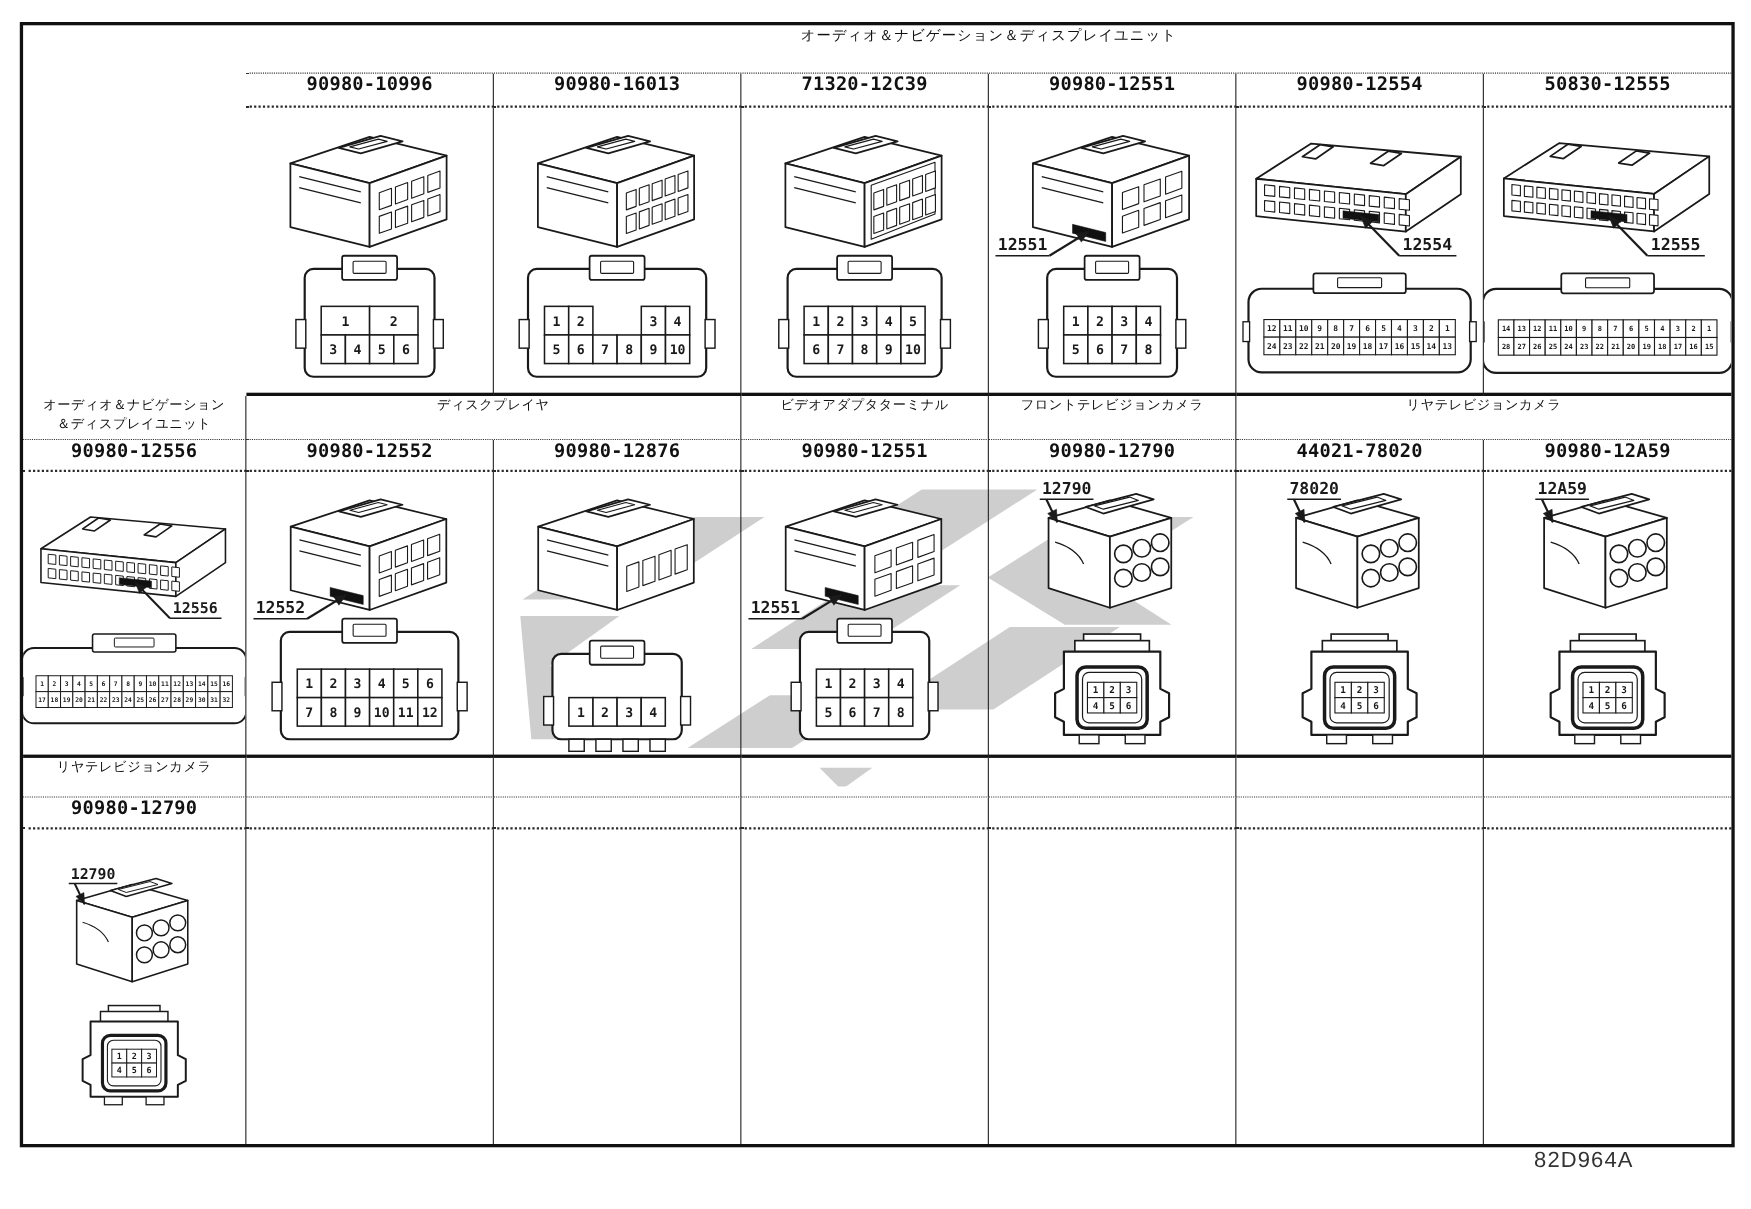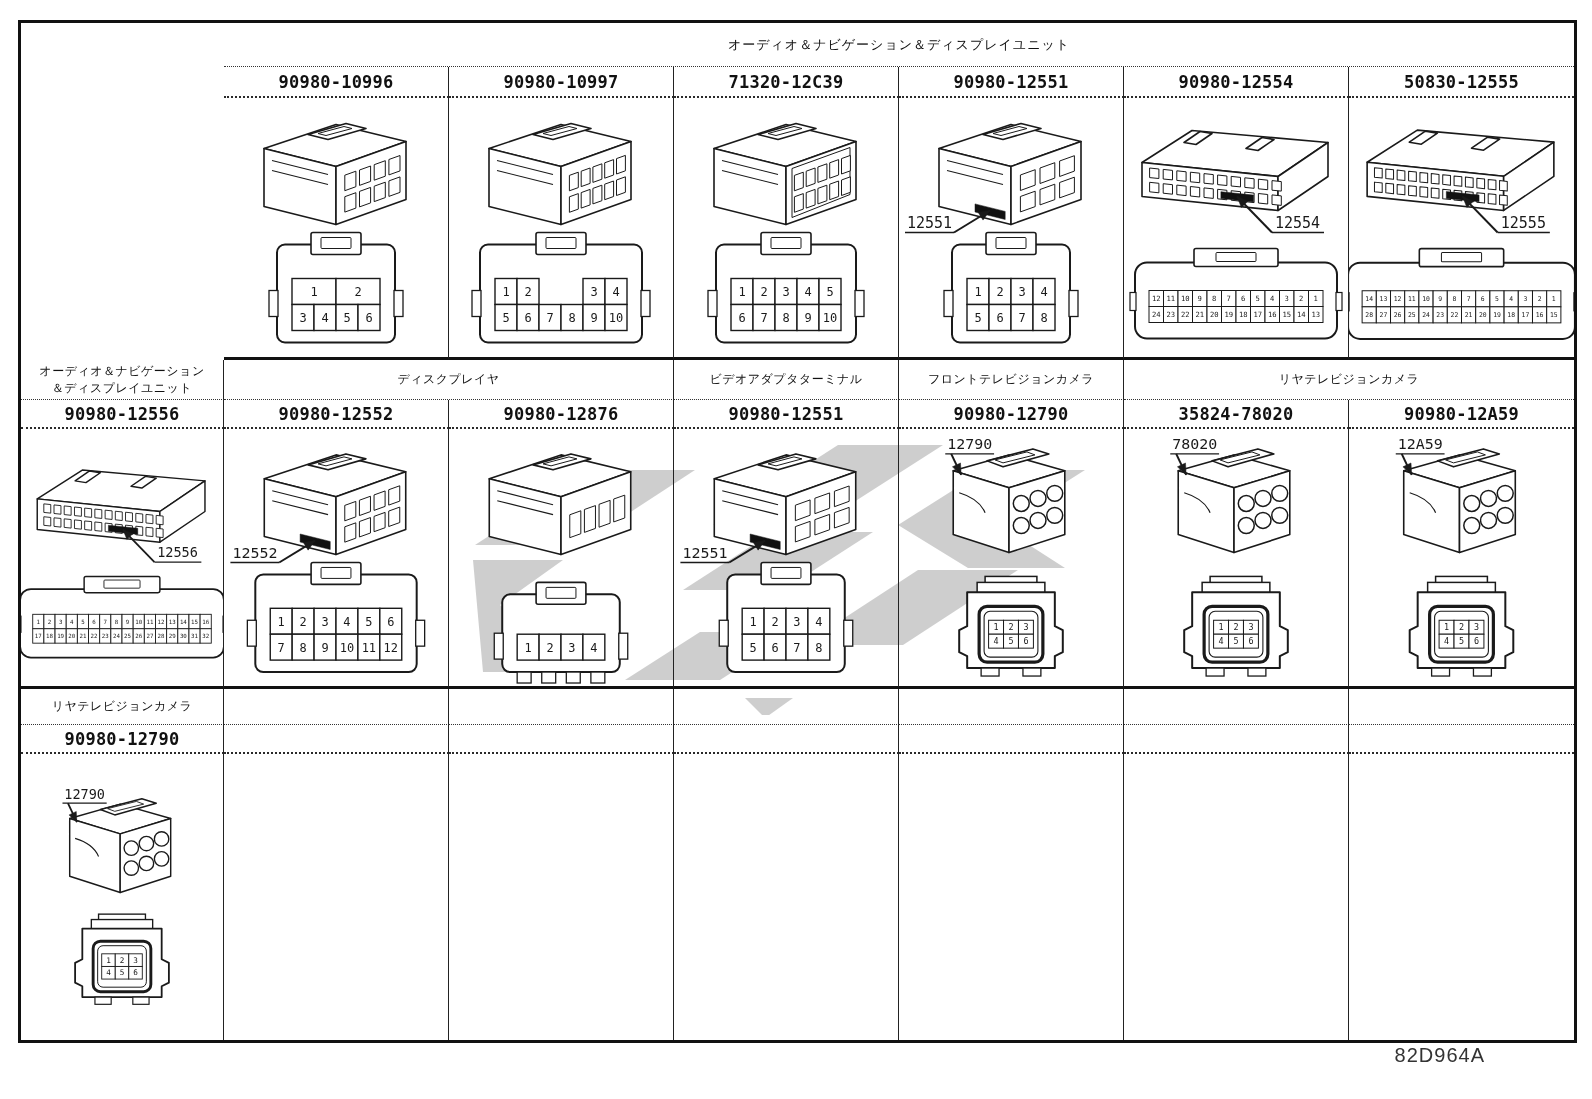--- a/index.html
+++ b/index.html
@@ -4,32 +4,32 @@
 <style>
   html,body{margin:0;padding:0;background:#e8e8e8;}
   .stage{position:relative;width:1592px;height:1099px;background:#ffffff;
          font-family:"Liberation Sans",sans-serif;color:#111;overflow:hidden;}
   .wm{position:absolute;left:445px;top:430px;z-index:1;}
   .grid{position:absolute;left:18px;top:20px;display:grid;
         grid-template-columns:203px repeat(6,225px);
         grid-template-rows:44px 31px 262px 40px 29px 260px 36px 29px 286px;
         border:3px solid #111;z-index:2;}
   .cell{border-right:1.5px solid #222;border-bottom:1.5px solid #222;position:relative;
-        display:flex;align-items:center;justify-content:center;box-sizing:border-box;
+        display:flex;align-items:flex-start;justify-content:center;box-sizing:border-box;
         background:transparent;overflow:hidden;}
   .lastcol{border-right:none;}
   .dotted-b{border-bottom:1.5px dotted #333;}
   .pn-b{border-bottom:2px dotted #2a2a2a;}
   .thick-b{border-bottom:3px solid #111;}
   .nob{border-bottom:none;}
   .banner{font-size:13px;letter-spacing:1px;}
   .pn{font-family:"DejaVu Sans Mono",monospace;font-weight:bold;font-size:17px;letter-spacing:.2px;}
   .biglabel{font-size:21px;letter-spacing:3px;}
   .subhead{font-size:12px;text-align:center;line-height:1.4;letter-spacing:.5px;}
-  .drawcell{padding:0;}
+  .drawcell{padding:0;font-weight:bold;}
   .drawcell svg{display:block;width:100%;height:100%;}
   .doccode{position:absolute;left:1330px;top:1044px;width:155px;text-align:right;
            font-size:20px;color:#333;z-index:3;letter-spacing:1px;}
 </style>
 </head>
 <body>
 
 <div class="stage">
 
   <svg class="wm" width="690" height="285" viewBox="0 0 690 285">
@@ -45,21 +45,21 @@
     </g>
   </svg>
 
   <div class="grid">
 
     <div class="cell dotted-b lastcol banner" style="grid-area:1/2/2/8">
       <span>オーディオ＆ナビゲーション＆ディスプレイユニット</span>
     </div>
 
     <div class="cell pn pn-b" style="grid-area:2/2">90980-10996</div>
-    <div class="cell pn pn-b" style="grid-area:2/3">90980-10997</div>
+    <div class="cell pn pn-b" style="grid-area:2/3">90980-16013</div>
     <div class="cell pn pn-b" style="grid-area:2/4">71320-12C39</div>
     <div class="cell pn pn-b" style="grid-area:2/5">90980-12551</div>
     <div class="cell pn pn-b" style="grid-area:2/6">90980-12554</div>
     <div class="cell pn pn-b lastcol" style="grid-area:2/7">50830-12555</div>
 
     <div class="cell drawcell thick-b" style="grid-area:3/2">
         <svg viewBox="0 0 224 258">
           <path d="M40,50 L112,26 L182,43 L112,68 Z" fill="#fff" stroke="#1a1a1a" stroke-width="1.6" stroke-linejoin="round"></path>
           <path d="M40,50 L112,68 L112,126 L40,108 Z" fill="#fff" stroke="#1a1a1a" stroke-width="1.6" stroke-linejoin="round"></path>
           <path d="M112,68 L182,43 L182,101 L112,126 Z" fill="#fff" stroke="#1a1a1a" stroke-width="1.6" stroke-linejoin="round"></path>
@@ -424,21 +424,21 @@
     <div class="cell dotted-b subhead" style="grid-area:4/4">ビデオアダプタターミナル</div>
     <div class="cell dotted-b subhead" style="grid-area:4/2/5/4">ディスクプレイヤ</div>
     <div class="cell dotted-b subhead" style="grid-area:4/5">フロントテレビジョンカメラ</div>
     <div class="cell dotted-b subhead lastcol" style="grid-area:4/6/5/8">リヤテレビジョンカメラ</div>
 
     <div class="cell pn pn-b" style="grid-area:5/1">90980-12556</div>
     <div class="cell pn pn-b" style="grid-area:5/2">90980-12552</div>
     <div class="cell pn pn-b" style="grid-area:5/3">90980-12876</div>
     <div class="cell pn pn-b" style="grid-area:5/4">90980-12551</div>
     <div class="cell pn pn-b" style="grid-area:5/5">90980-12790</div>
-    <div class="cell pn pn-b" style="grid-area:5/6">35824-78020</div>
+    <div class="cell pn pn-b" style="grid-area:5/6">44021-78020</div>
     <div class="cell pn pn-b lastcol" style="grid-area:5/7">90980-12A59</div>
 
     <div class="cell drawcell thick-b" style="grid-area:6/1">
         <svg viewBox="0 0 224 258">
           <path d="M18,64 L68,32 L204,44 L154,78 Z" fill="#fff" stroke="#1a1a1a" stroke-width="1.6" stroke-linejoin="round"></path>
           <path d="M18,64 L154,78 L154,112 L18,98 Z" fill="#fff" stroke="#1a1a1a" stroke-width="1.6" stroke-linejoin="round"></path>
           <path d="M154,78 L204,44 L204,78 L154,112 Z" fill="#fff" stroke="#1a1a1a" stroke-width="1.6" stroke-linejoin="round"></path>
           <path d="M60,44 L76,33 L88,35 L72,46 Z" fill="#fff" stroke="#1a1a1a" stroke-width="1.6" stroke-linejoin="round"></path>
           <path d="M122,50 L138,39 L150,41 L134,52 Z" fill="#fff" stroke="#1a1a1a" stroke-width="1.6" stroke-linejoin="round"></path>
           <path d="M25.3,69.5 L33.0,70.3 L33.0,79.8 L25.3,79.0 Z" fill="#fff" stroke="#1a1a1a" stroke-width="1" stroke-linejoin="round"></path>

